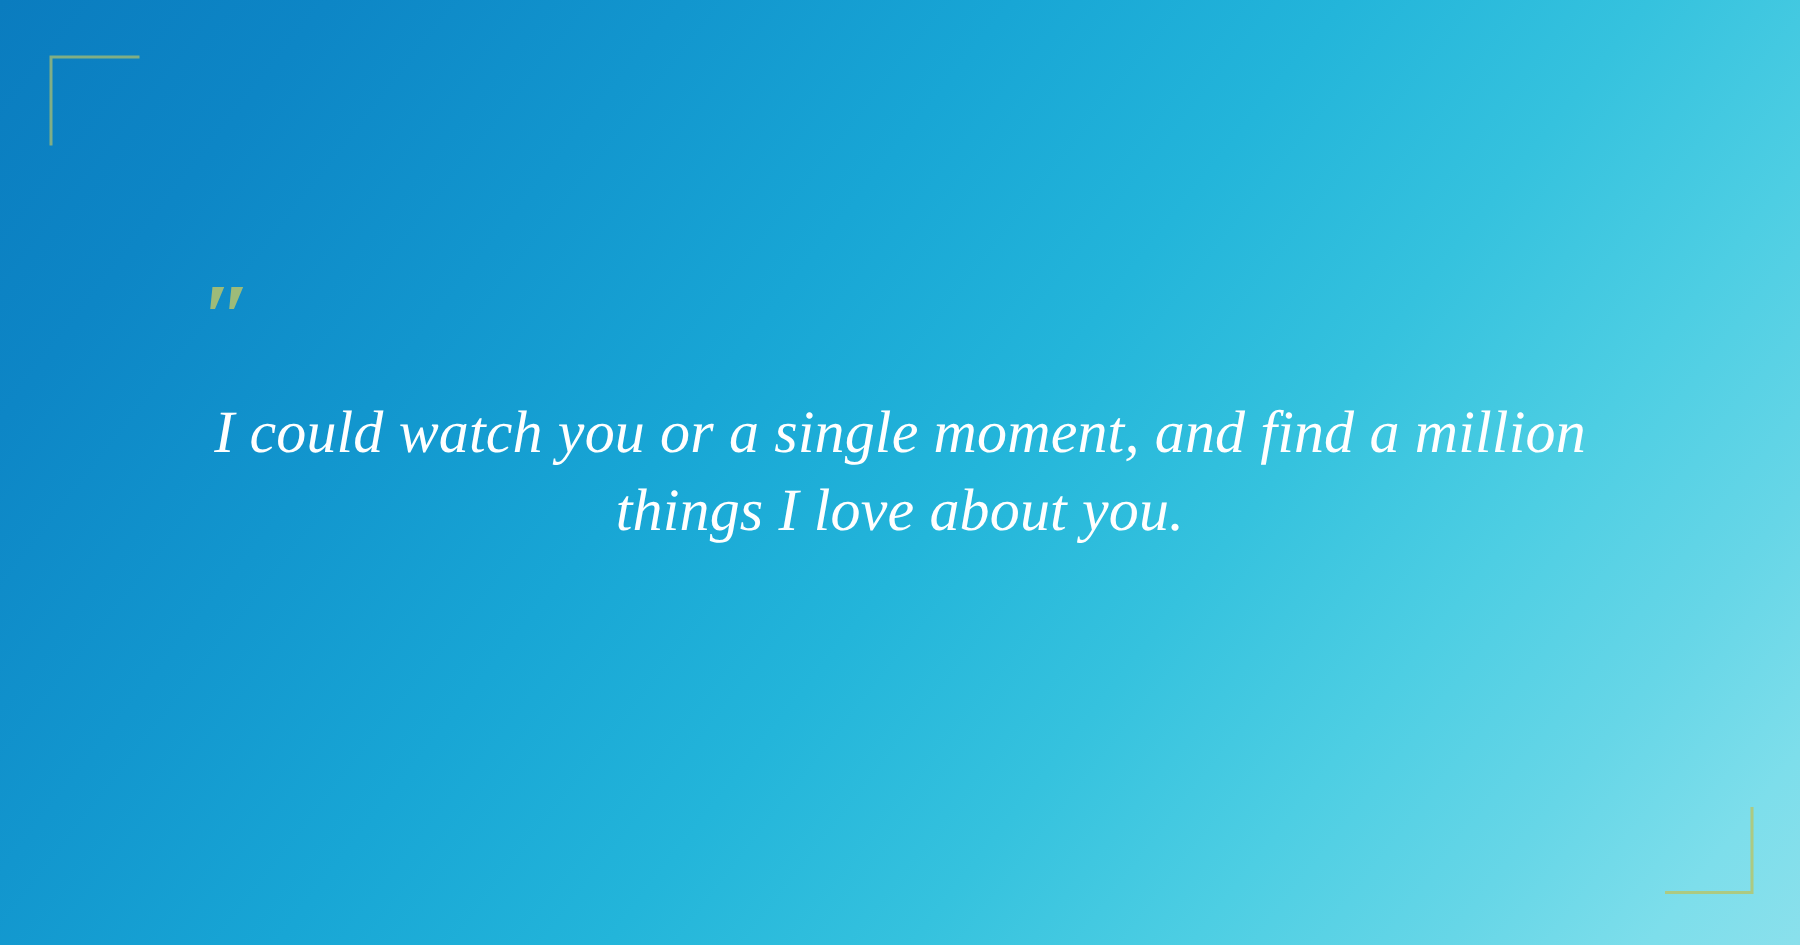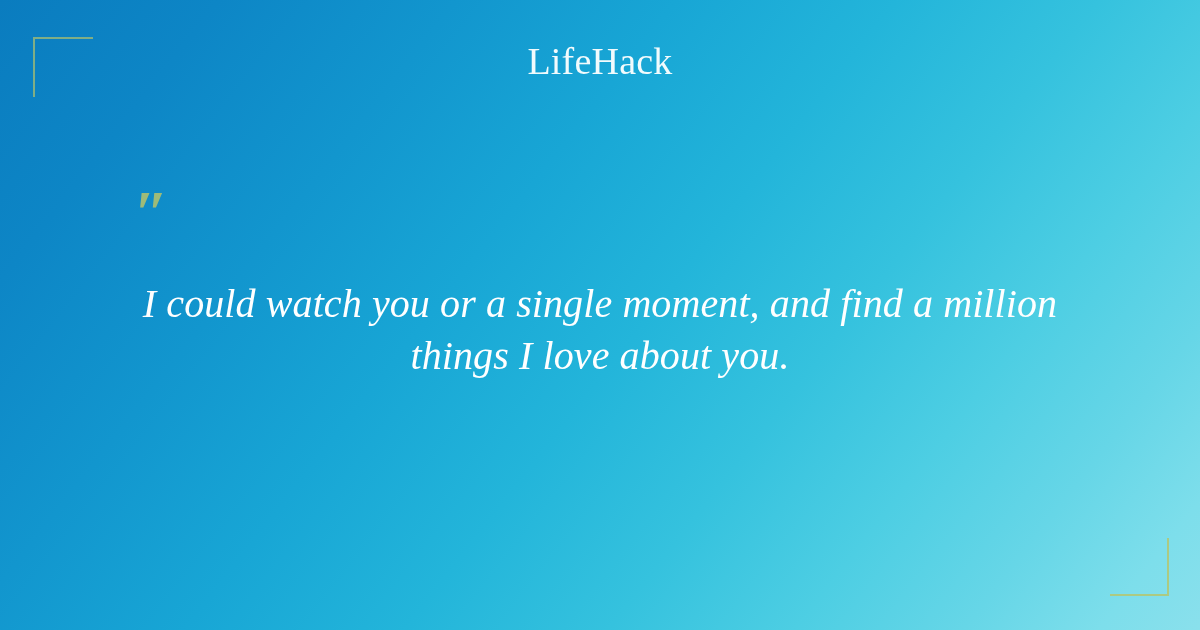--- a/index.html
+++ b/index.html
@@ -81,40 +81,39 @@
     font-weight: 700;
     font-size: 62px;
     line-height: 44px;
     height: 52px;
     margin-left: 34px;
     letter-spacing: -2px;
     user-select: none;
   }
 
   .quote-text {
-    margin-top: 36px;
+    margin-top: 20px;
     color: #ffffff;
     font-family: "Liberation Serif", "DejaVu Serif", serif;
     font-style: italic;
     font-weight: 400;
     font-size: 40px;
     line-height: 52px;
     text-align: center;
     letter-spacing: 0.1px;
     text-rendering: optimizeLegibility;
   }
 </style>
 </head>
 <body>
 
 <div class="canvas">
 
   <div class="corner corner-tl"></div>
 
-  <div class="brand">LifeHack</div>
 
   <div class="quote-block">
     <div class="quote-mark">″</div>
     <div class="quote-text">I could watch you or a single moment, and find a million things I love about you.</div>
   </div>
 
   <div class="corner corner-br"></div>
 
 </div>
 

